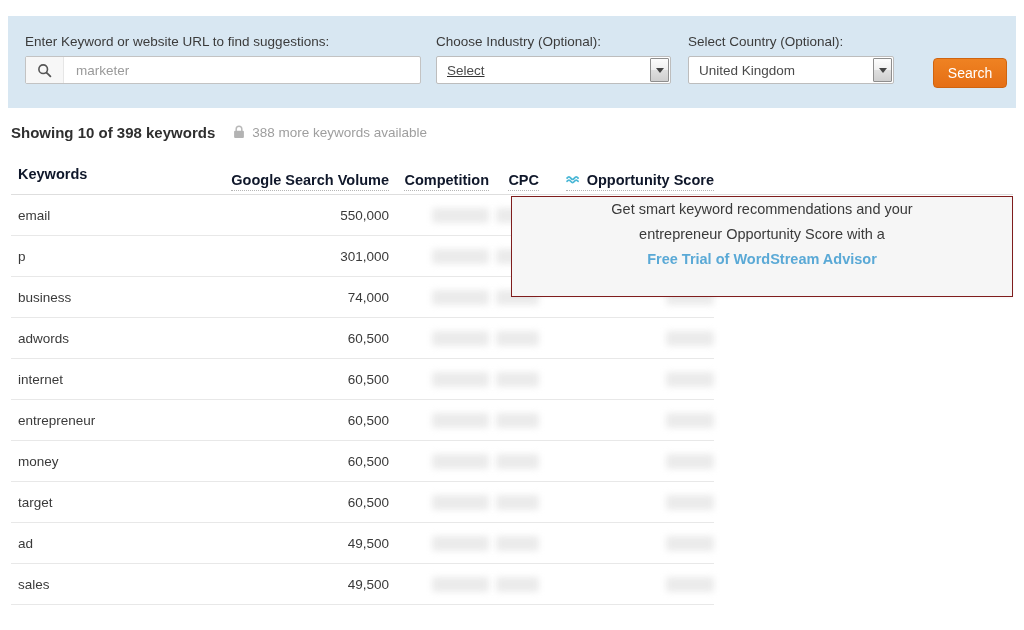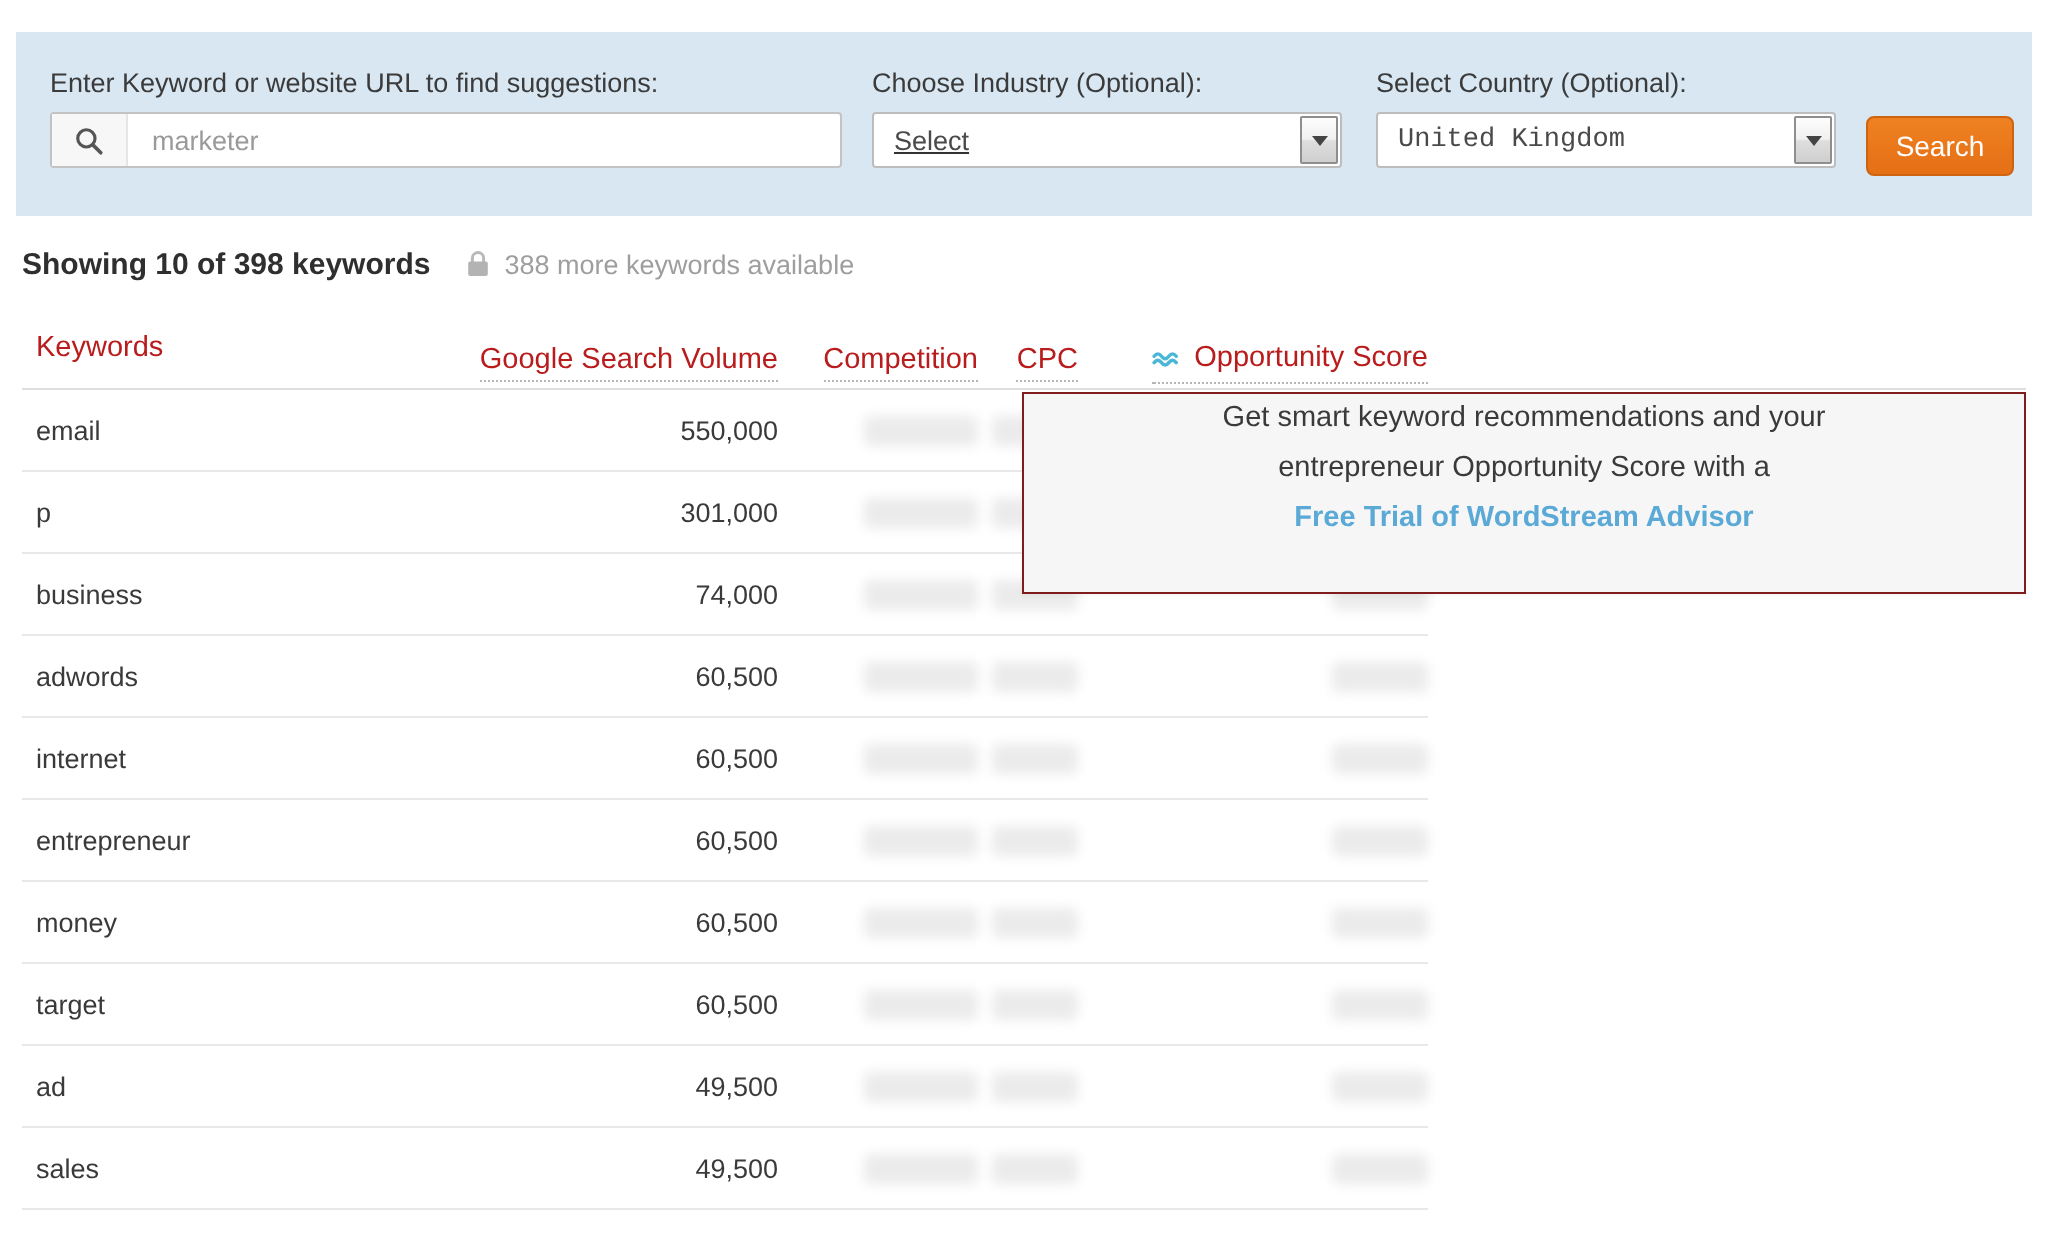--- a/index.html
+++ b/index.html
@@ -81,21 +81,21 @@
     height: 28px;
     background: #ffffff;
     border: 1px solid #bdbdbd;
     border-radius: 2px;
     display: flex;
     align-items: center;
     box-sizing: border-box;
     position: relative;
   }
   .sel-ind { width: 235px; text-decoration: underline; }
-  .sel-cty { width: 230px; font-family: Liberation Mono, monospace; }
+  .sel-cty { width: 206px; }
   .sel-value {
     font-size: 13.5px;
     color: #4a4a4a;
     padding-left: 10px;
     flex: 1 1 auto;
     white-space: nowrap;
     overflow: hidden;
   }
   .sel-arrow {
     width: 19px;
@@ -168,22 +168,22 @@
     left: 11px;
     top: 154px;
     width: 1002px;
     border-collapse: collapse;
     table-layout: fixed;
   }
   .kw-table thead th {
     height: 40px;
     border-bottom: 1px solid #dedede;
     font-size: 14.5px;
-    font-weight: normal;
-    color: #b91c1c;
+    font-weight: bold;
+    color: #0f172a;
     padding: 0;
     vertical-align: middle;
   }
   .th-inner {
     display: inline-block;
     border-bottom: 1px dotted #b5b5b5;
     padding-bottom: 1px;
     line-height: 18px;
     margin-top: 14px;
   }

